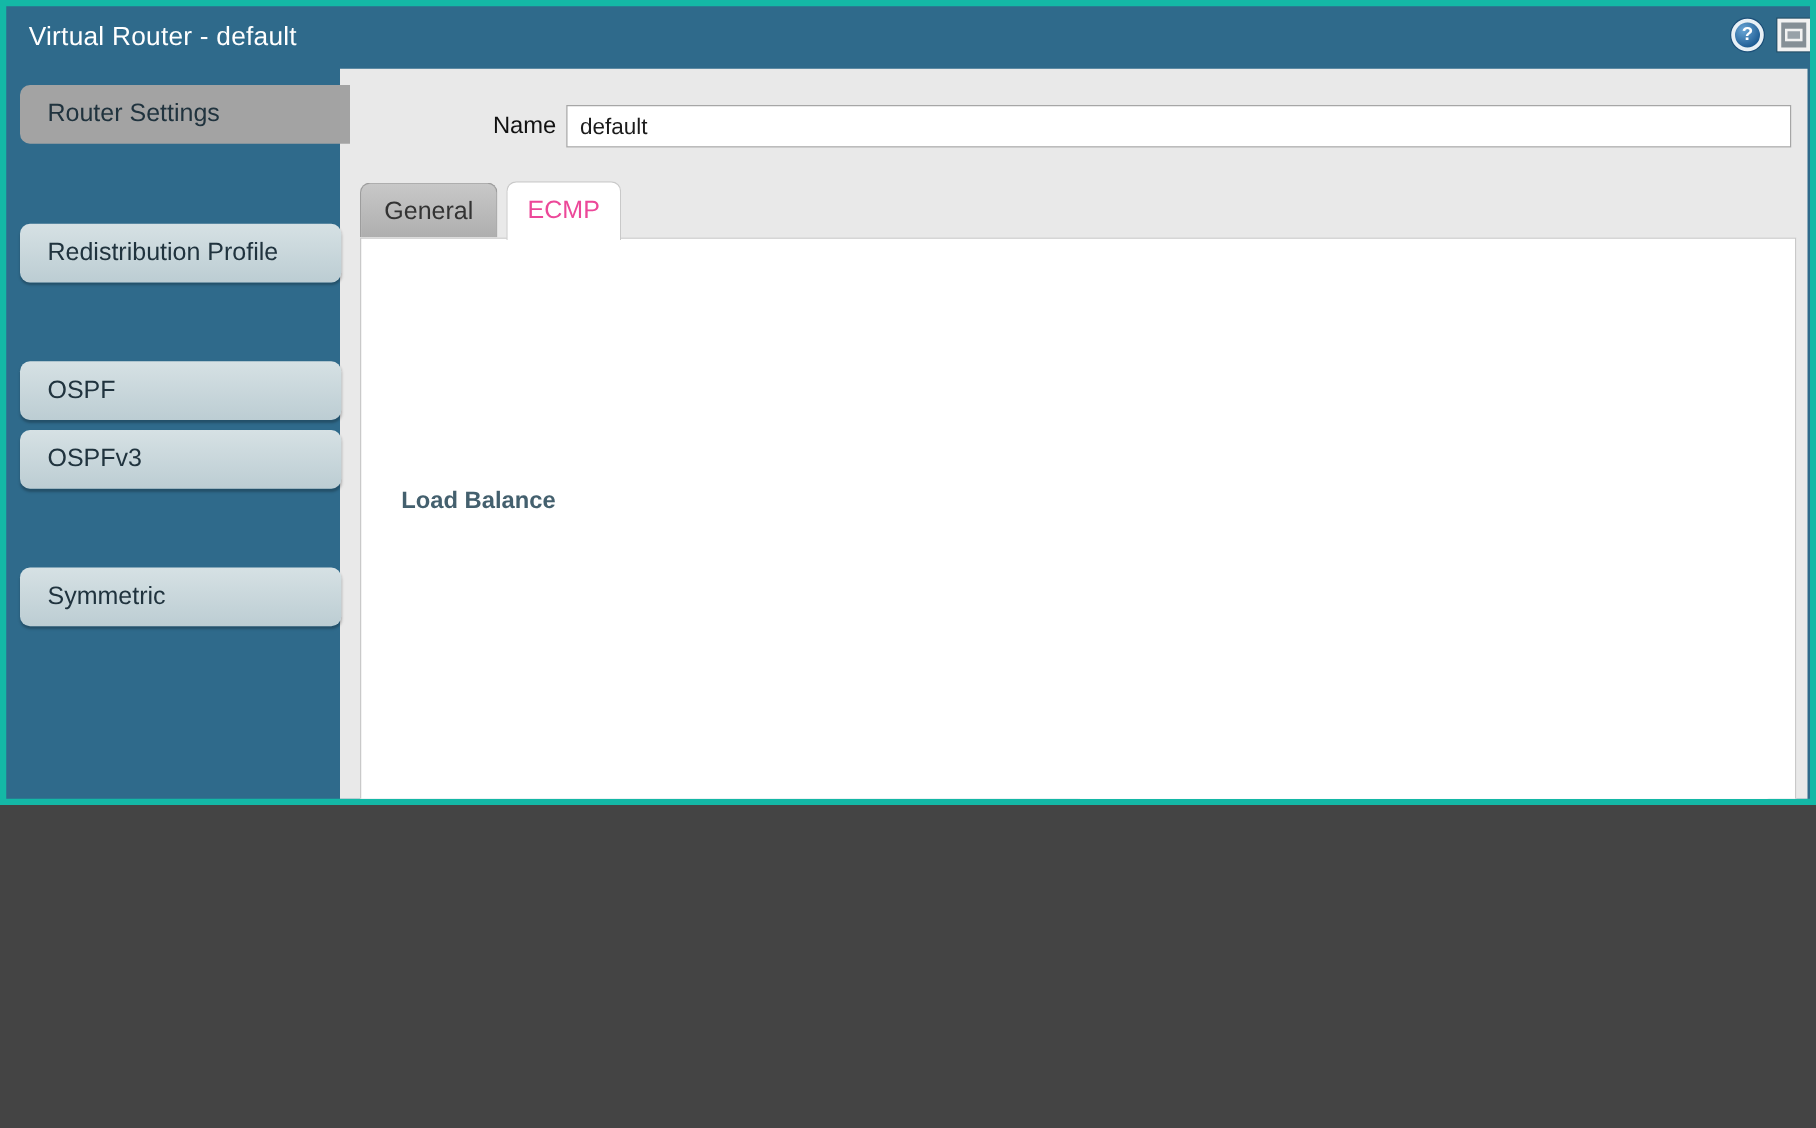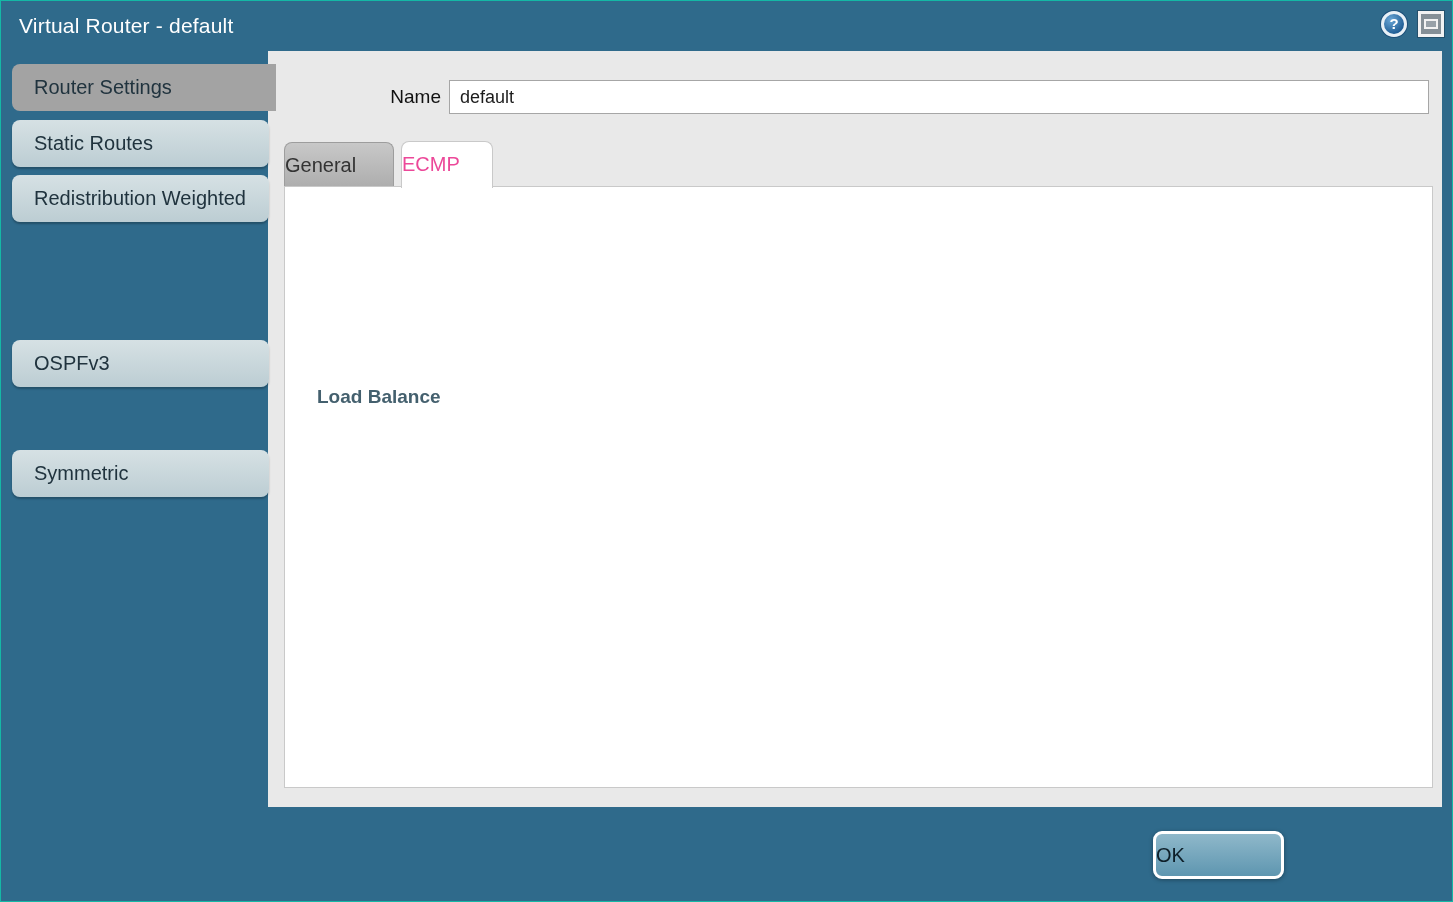--- a/index.html
+++ b/index.html
@@ -1,17 +1,17 @@
 <!DOCTYPE html>
 <html><head>
 <meta charset="utf-8">
 <style>
   html,body{margin:0;padding:0;background:#444;}
   *{box-sizing:border-box;font-family:"Liberation Sans",sans-serif;}
-  #app{position:relative;width:1453px;height:902px;background:#2f6a8b;border:1px solid #14b8a6;overflow:hidden;}
+  #app{position:relative;width:1453px;height:644px;background:#2f6a8b;border:5px solid #14b8a6;overflow:hidden;}
 
   
   .title{position:absolute;left:18px;top:13px;font-size:21px;color:#ffffff;letter-spacing:.2px;}
   .icon-help{position:absolute;left:1380px;top:10px;width:26px;height:26px;border-radius:50%;
     border:3px solid #e8f0f6;background:radial-gradient(circle at 35% 30%,#6aa6d6 0%,#1e5c93 75%);
     box-shadow:0 0 0 1px #1d4f79;color:#fff;font-weight:bold;font-size:15px;text-align:center;line-height:20px;cursor:pointer;}
   .icon-window{position:absolute;left:1417px;top:10px;width:26px;height:26px;
     border:3px solid #f2f2f2;background:#858f96;box-shadow:0 0 0 1px #24506b;cursor:pointer;}
   .icon-window .inner{position:absolute;left:3px;top:5px;width:14px;height:10px;border:2px solid #f2f2f2;background:#98a1a8;}
 
@@ -25,21 +25,21 @@
     box-shadow:0 2px 2px rgba(0,0,0,.25);}
   .side-tab.active{width:264px;border-radius:8px 0 0 8px;background:#a3a3a3;z-index:2;}
 
   
   .name-label{position:absolute;left:300px;top:79px;width:140px;height:34px;line-height:34px;
     text-align:right;font-size:19px;color:#111;}
   .name-input{position:absolute;left:448px;top:79px;width:980px;height:34px;border:1px solid #a6a6a6;
     background:#fff;font-size:18px;color:#1c1c1c;padding:0 10px;outline:none;}
 
   
-  .ctab{position:absolute;cursor:pointer;font-size:20px;}
+  .ctab{position:absolute;cursor:pointer;text-align:center;font-size:20px;}
   .ctab.general{left:283px;top:141px;width:110px;height:44px;line-height:44px;border:1px solid #9d9d9d;border-bottom:none;
     border-radius:8px 8px 0 0;background:linear-gradient(#c8c8c8,#aeaeae);color:#333;}
   .ctab.ecmp{left:400px;top:140px;width:92px;height:47px;line-height:45px;border:1px solid #c9c9c9;border-bottom:none;
     border-radius:8px 8px 0 0;background:#ffffff;color:#ec4899;z-index:3;}
 
   
   .panel{position:absolute;left:283px;top:185px;width:1149px;height:602px;background:#fff;border:1px solid #c9c9c9;z-index:1;}
 
   
   .cb{position:absolute;width:22px;height:22px;background:#fff;border:1px solid #99a1a7;
@@ -107,22 +107,22 @@
 
   <div class="title">Virtual Router - default</div>
   <div class="icon-help">?</div>
   <div class="icon-window">
       <div class="inner"></div>
     </div>
 
   <div class="main-bg"></div>
 
   <div class="side-tab active" style="top:63px">Router Settings</div>
-  <div class="side-tab inactive" style="top:119px">Static Routes</div>
-  <div class="side-tab inactive" style="top:174px">Redistribution Weighted</div>
+  <div class="side-tab inactive" style="top:174px">Redistribution Profile</div>
+  <div class="side-tab inactive" style="top:284px">OSPF</div>
   <div class="side-tab inactive" style="top:339px">OSPFv3</div>
   <div class="side-tab inactive" style="top:449px">Symmetric</div>
 
   <div class="name-label">Name</div>
   <input class="name-input" type="text" value="default" style="">
 
   <div class="ctab general">General</div>
   <div class="ctab ecmp">ECMP</div>
 
   <div class="panel"></div>

